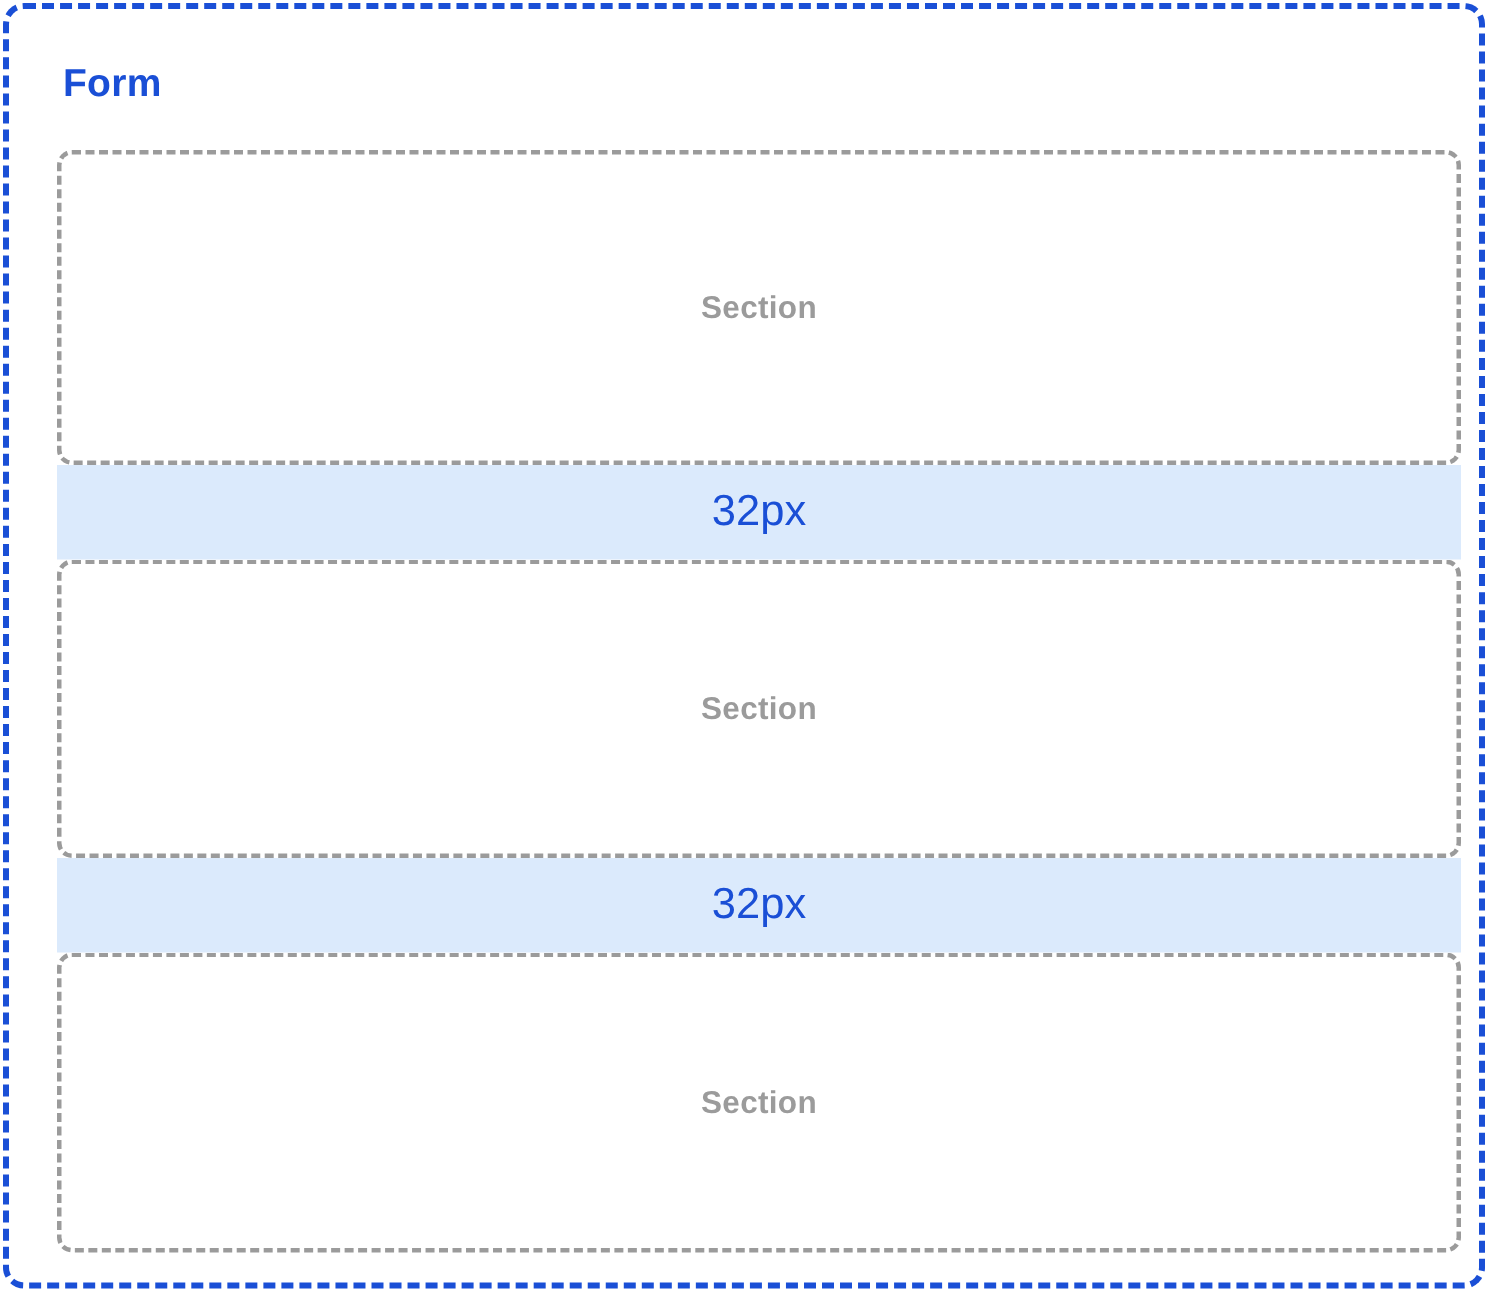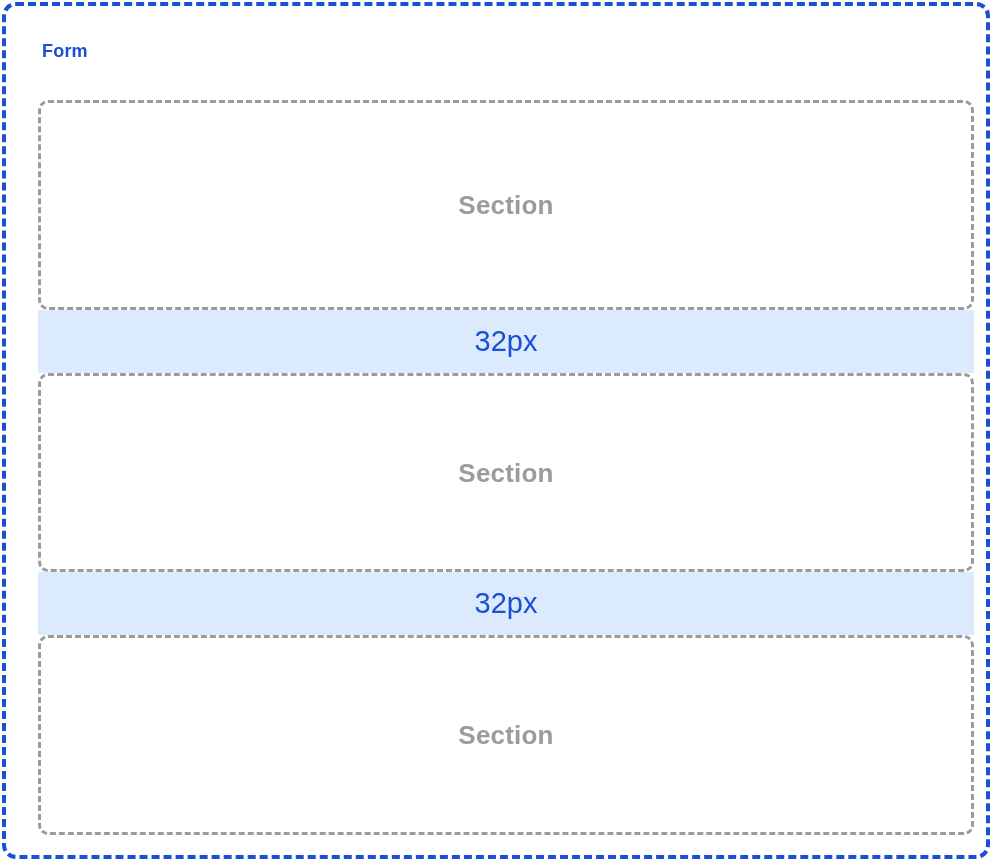--- a/index.html
+++ b/index.html
@@ -32,21 +32,21 @@
     box-sizing: border-box;
     border: 4px dashed #1a4fd6;
     border-radius: 14px;
     background: transparent;
   }
 
   .form-title {
     position: absolute;
     left: 36px;
     top: 36px;
-    font-size: 18px;
+    font-size: 26px;
     font-weight: bold;
     letter-spacing: 0.2px;
     color: #1a4fd6;
     line-height: 1;
     white-space: nowrap;
   }
 
   
   .stack {
     position: absolute;
@@ -64,21 +64,21 @@
     display: flex;
     align-items: center;
     justify-content: center;
   }
 
   .section-box.s1 { height: 210px; }
   .section-box.s2 { height: 199px; }
   .section-box.s3 { height: 200px; }
 
   .section-label {
-    font-size: 26px;
+    font-size: 21px;
     font-weight: bold;
     letter-spacing: 0.2px;
     color: #9b9b9b;
     line-height: 1;
     white-space: nowrap;
   }
 
   .spacer-band {
     box-sizing: border-box;
     width: 100%;

